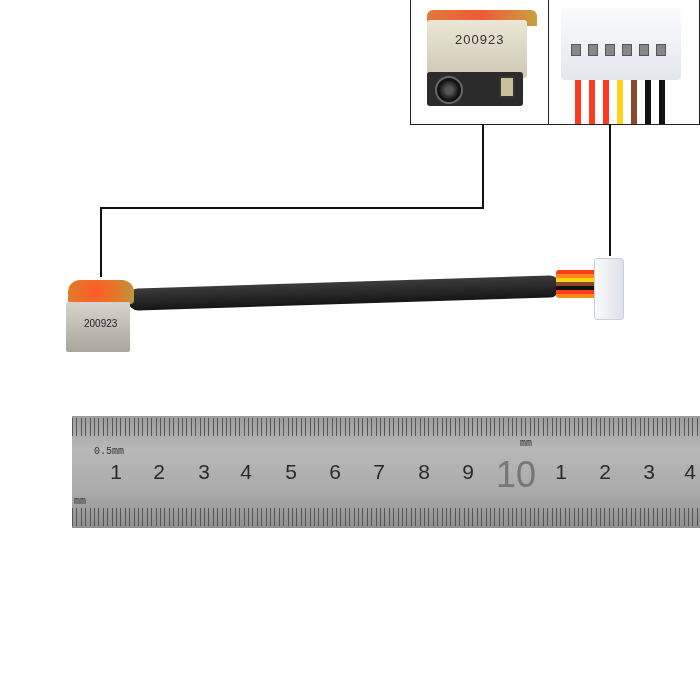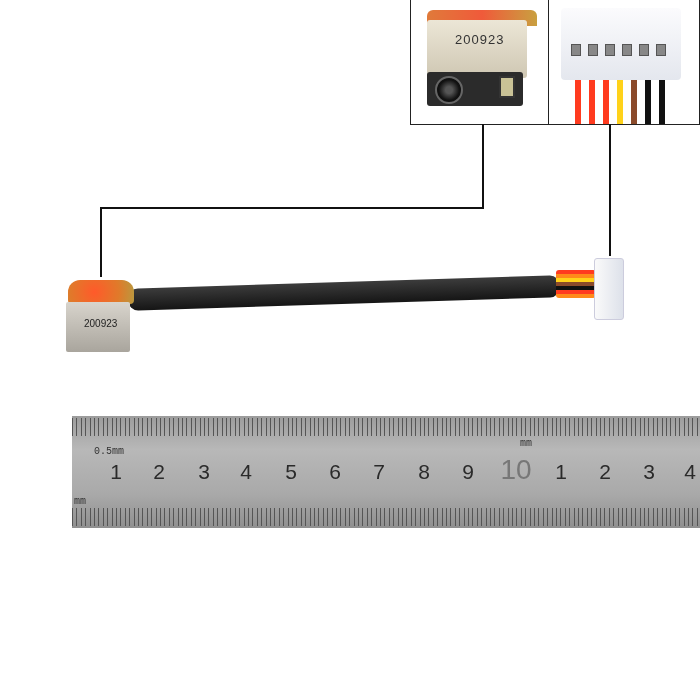--- a/index.html
+++ b/index.html
@@ -26,21 +26,21 @@
   .plug-body { position: absolute; left: 66px; top: 302px; width: 64px; height: 50px; background: linear-gradient(#d8d4cc,#a9a59d); border-radius: 2px; }
   .plug-code { position: absolute; left: 84px; top: 318px; font-size: 10px; color: #222; }
   .mini-wires { position: absolute; left: 556px; top: 270px; width: 40px; height: 28px; background: repeating-linear-gradient(#ff3b1f 0 4px,#ff8a1a 4px 8px,#ffd21a 8px 12px,#8a4a2a 12px 16px,#111 16px 20px); border-radius: 3px; }
   .mini-conn { position: absolute; left: 594px; top: 258px; width: 28px; height: 60px; background: linear-gradient(90deg,#fafafa,#dde1ea); border: 1px solid #ccd; border-radius: 3px; }
   
   .ruler { position: absolute; left: 72px; top: 416px; width: 628px; height: 112px; background: linear-gradient(#9c9c9c,#b8b8b8 30%,#a9a9a9 70%,#8f8f8f); }
   .ticks-top, .ticks-bottom { position: absolute; left: 0; right: 0; height: 18px; background: repeating-linear-gradient(90deg,#555 0 1px,transparent 1px 4.4px); }
   .ticks-top { top: 2px; } .ticks-bottom { bottom: 2px; }
   .ruler-label { position: absolute; font-size: 10px; color: #333; font-family: Liberation Mono, monospace; }
   .ruler-num { position: absolute; top: 44px; font-size: 21px; color: #2a2a2a; transform: translateX(-50%); }
-  .ruler-num.big { font-size: 28px; top: 38px; color: #777; }
+  .ruler-num.big { font-size: 36px; top: 38px; color: #777; }
 </style>
 </head>
 <body>
 
 <div class="inset-frame">
   <div class="inset left">
     <div class="jack-top"></div>
     <div class="jack-body"></div>
     <div class="jack-code">200923</div>
     <div class="jack-port"></div>

